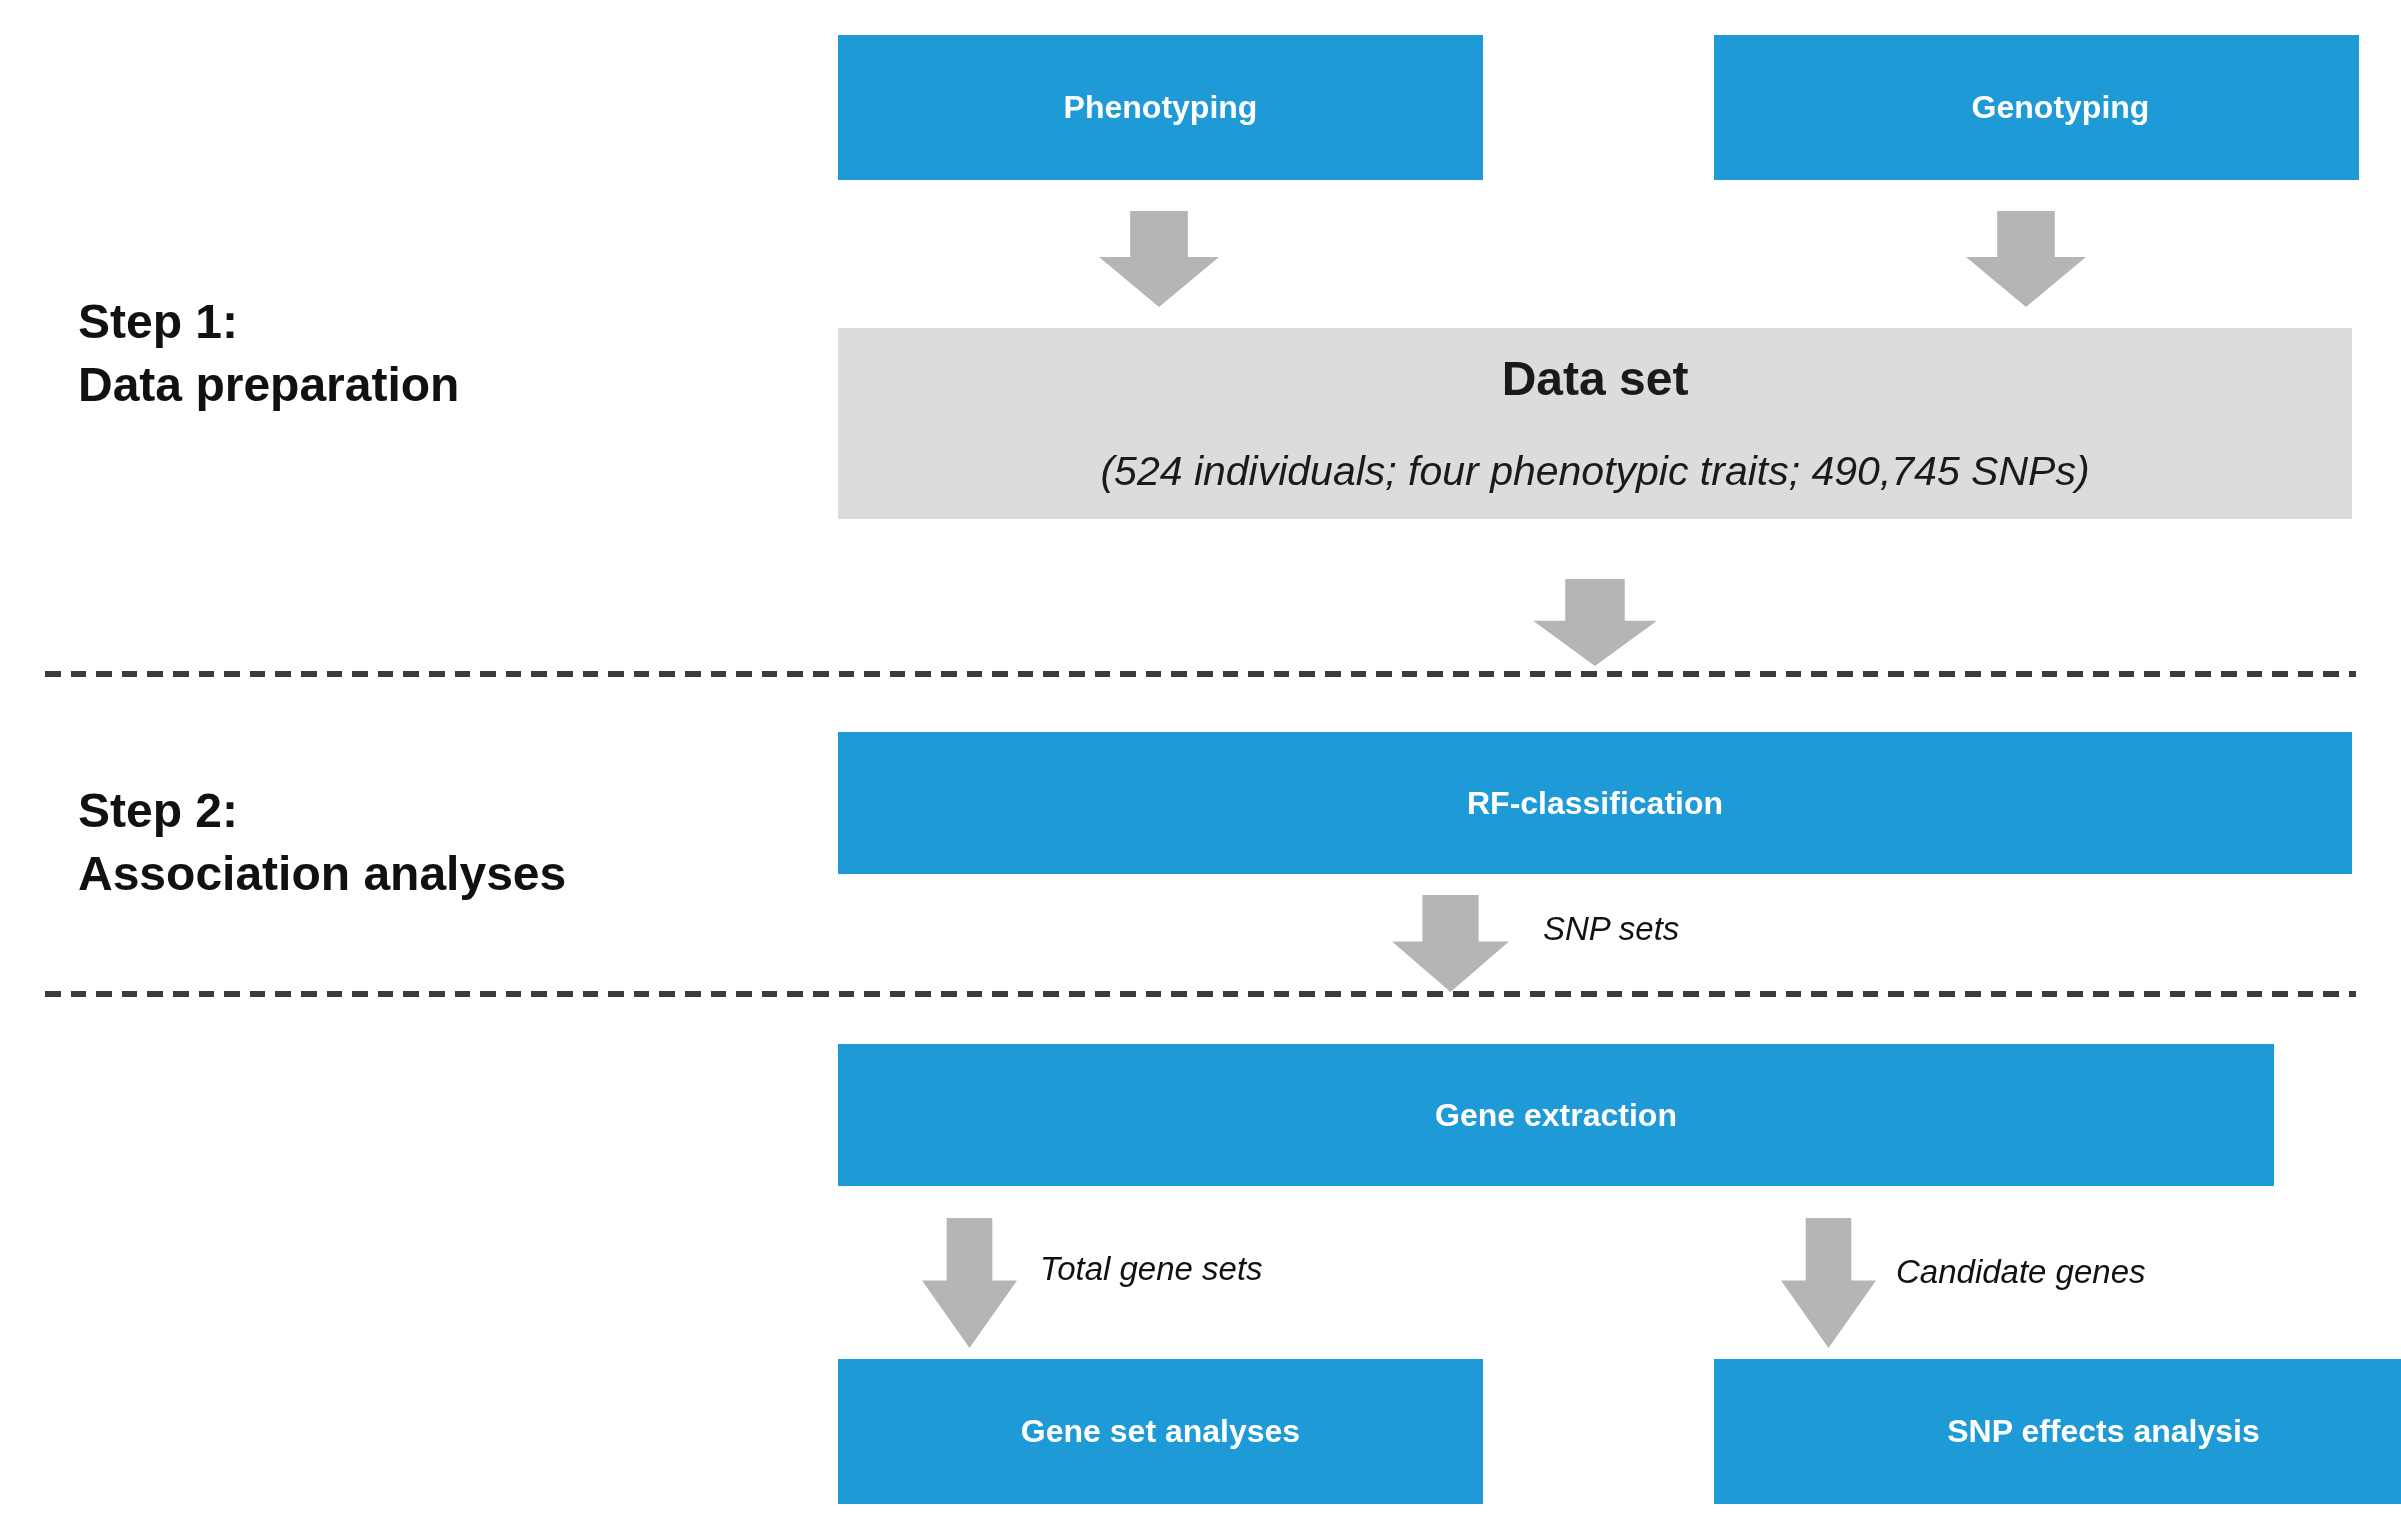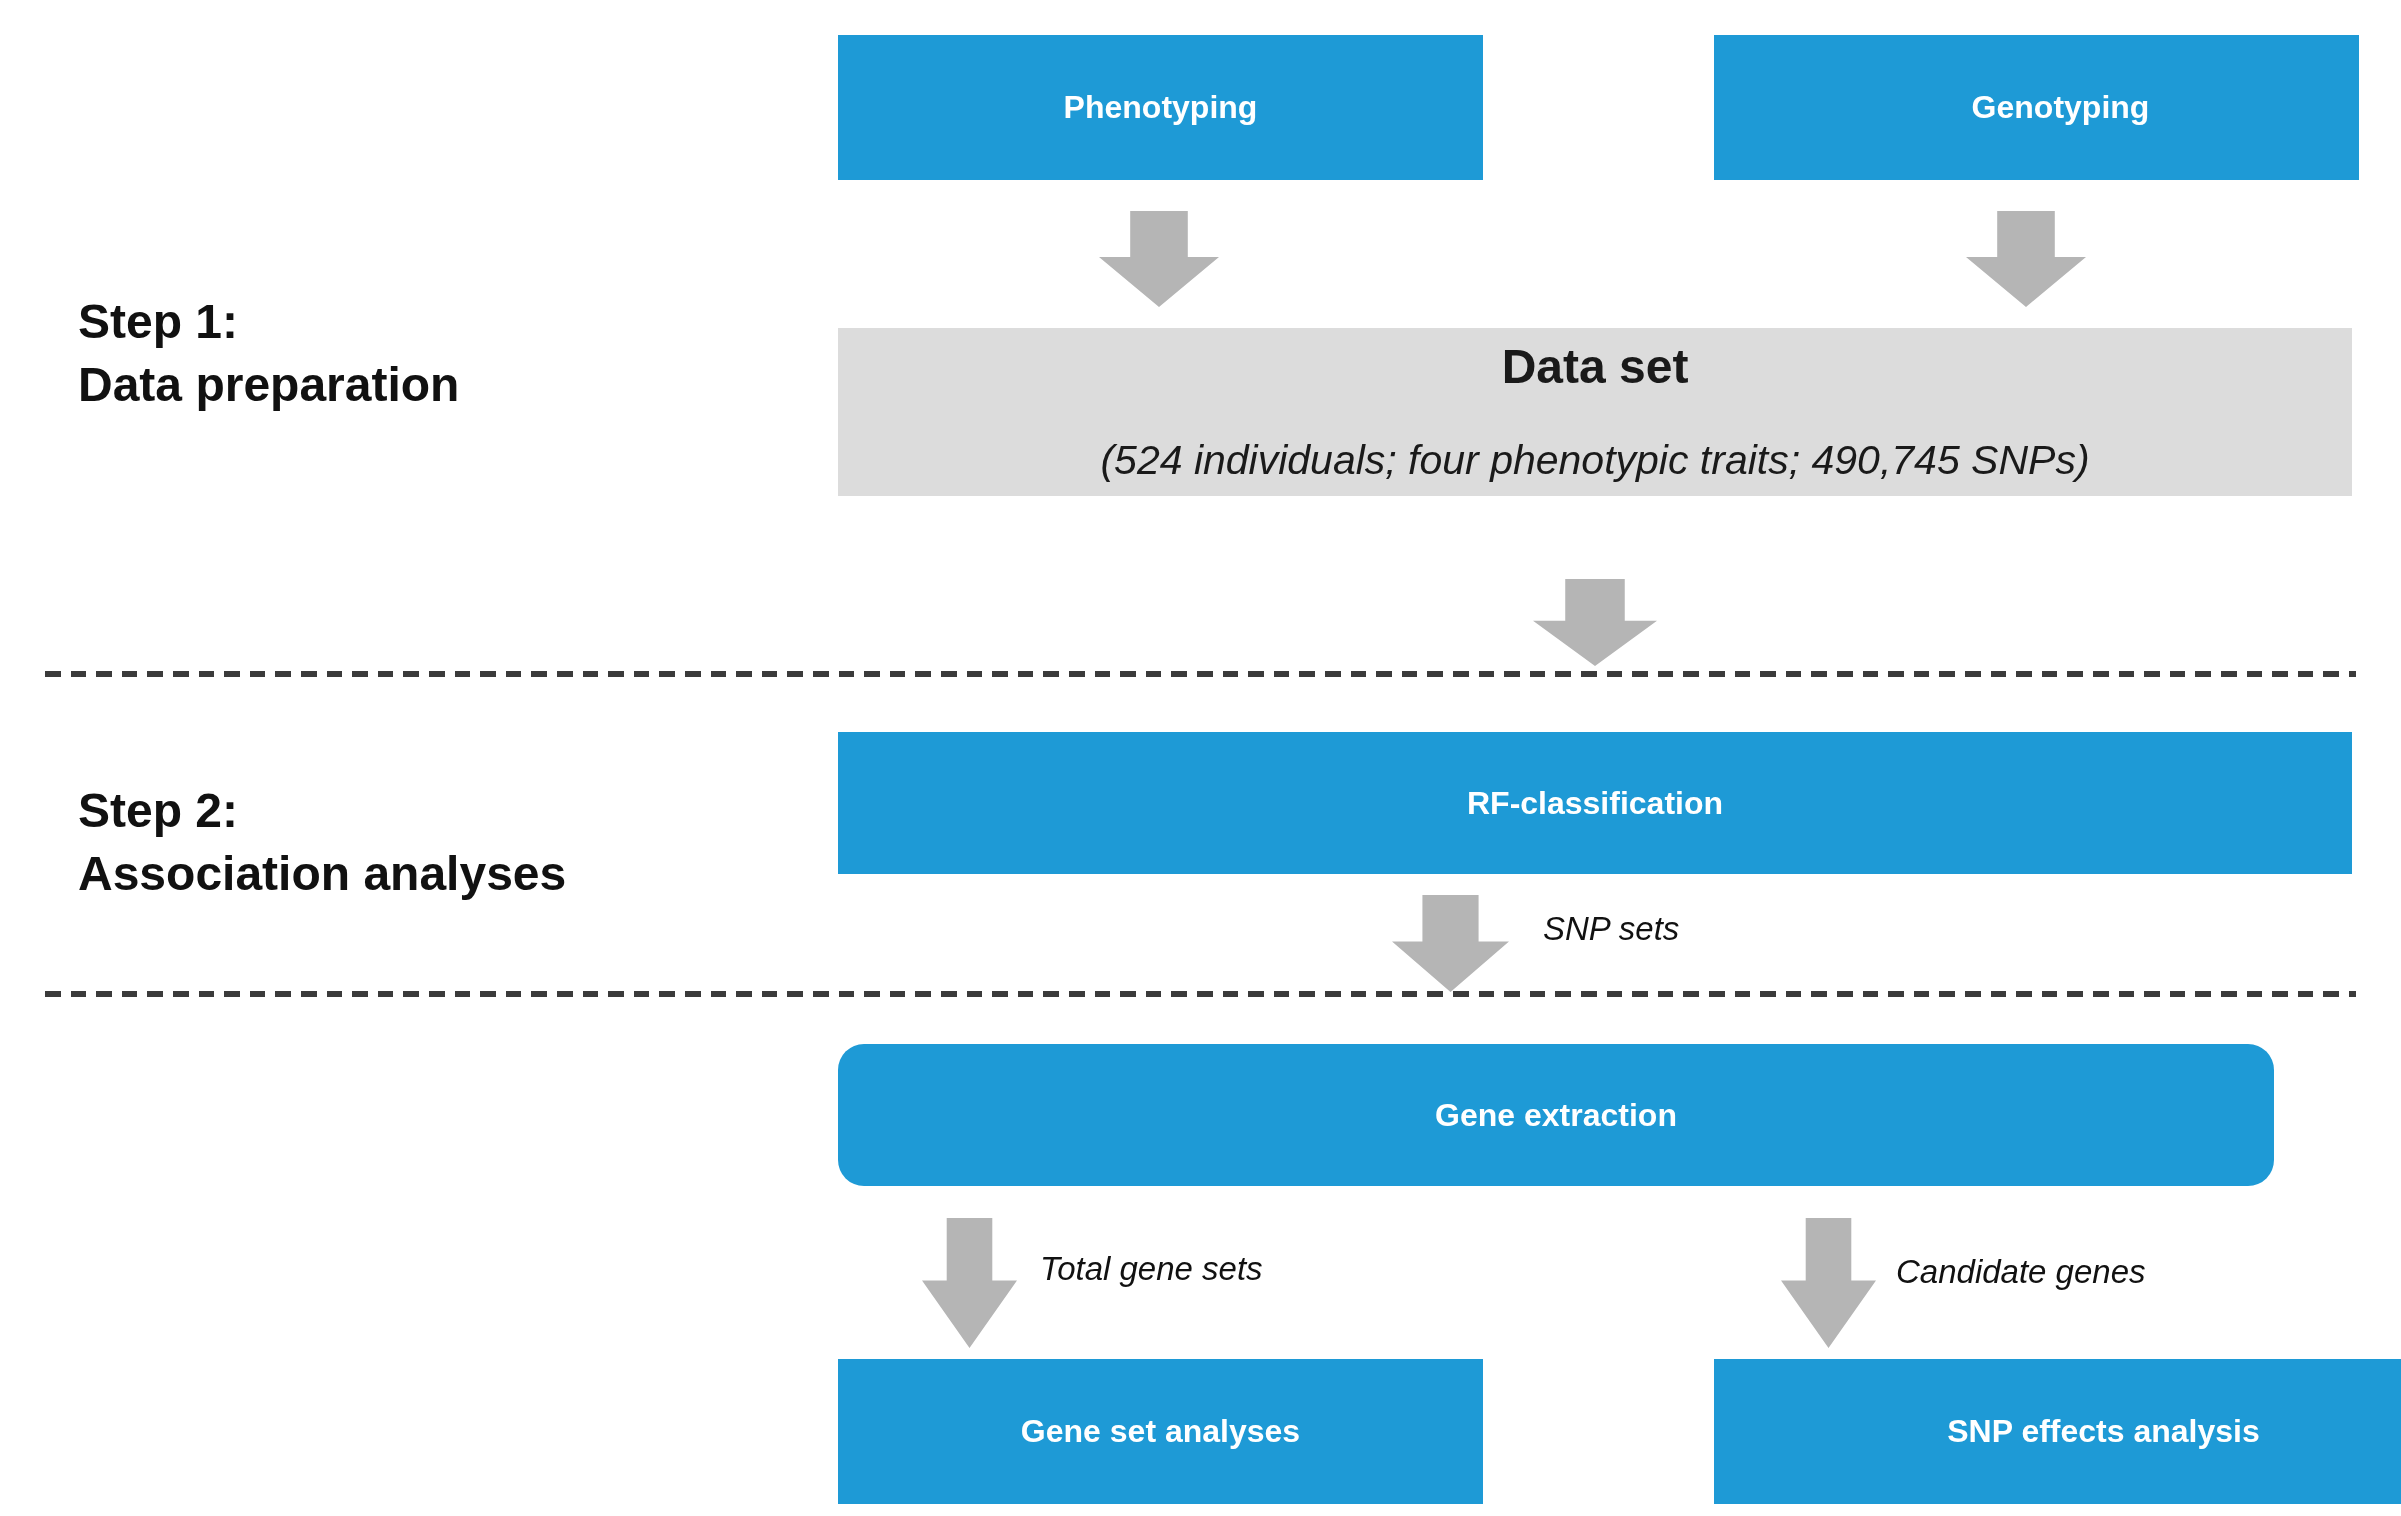--- a/index.html
+++ b/index.html
@@ -83,39 +83,39 @@
   <div class="box blue" style="left:838px;top:35px;width:645px;height:145px;">
     <span>Phenotyping</span>
   </div>
   <div class="box blue" style="left:1714px;top:35px;width:645px;height:145px;padding-left:48px;">
     <span>Genotyping</span>
   </div>
 
   <div class="arrow" style="left:1099px;top:211px;width:120px;height:96px;"></div>
   <div class="arrow" style="left:1966px;top:211px;width:120px;height:96px;"></div>
 
-  <div class="box gray" style="left:838px;top:328px;width:1514px;height:168px;gap:44px;">
+  <div class="box gray" style="left:838px;top:328px;width:1514px;height:191px;gap:44px;">
     <div class="dataset-title">Data set</div>
     <div class="dataset-subtitle">(524 individuals; four phenotypic traits; 490,745 SNPs)</div>
   </div>
 
   <div class="arrow" style="left:1533px;top:579px;width:124px;height:87px;"></div>
 
   <div class="dashline" style="left:45px;top:671px;width:2311px;"></div>
 
   <div class="box blue" style="left:838px;top:732px;width:1514px;height:142px;">
     <span>RF-classification</span>
   </div>
 
   <div class="arrow" style="left:1392px;top:895px;width:117px;height:97px;"></div>
   <div class="edge-label" style="left:1543px;top:910px;">SNP sets</div>
 
   <div class="dashline" style="left:45px;top:991px;width:2311px;"></div>
 
-  <div class="box blue" style="left:838px;top:1044px;width:1436px;height:142px;border-radius:26px;">
+  <div class="box blue" style="left:838px;top:1044px;width:1436px;height:142px;">
     <span>Gene extraction</span>
   </div>
 
   <div class="arrow" style="left:922px;top:1218px;width:95px;height:130px;"></div>
   <div class="edge-label" style="left:1040px;top:1250px;">Total gene sets</div>
 
   <div class="arrow" style="left:1781px;top:1218px;width:95px;height:130px;"></div>
   <div class="edge-label" style="left:1896px;top:1253px;">Candidate genes</div>
 
   <div class="box blue" style="left:838px;top:1359px;width:645px;height:145px;">

